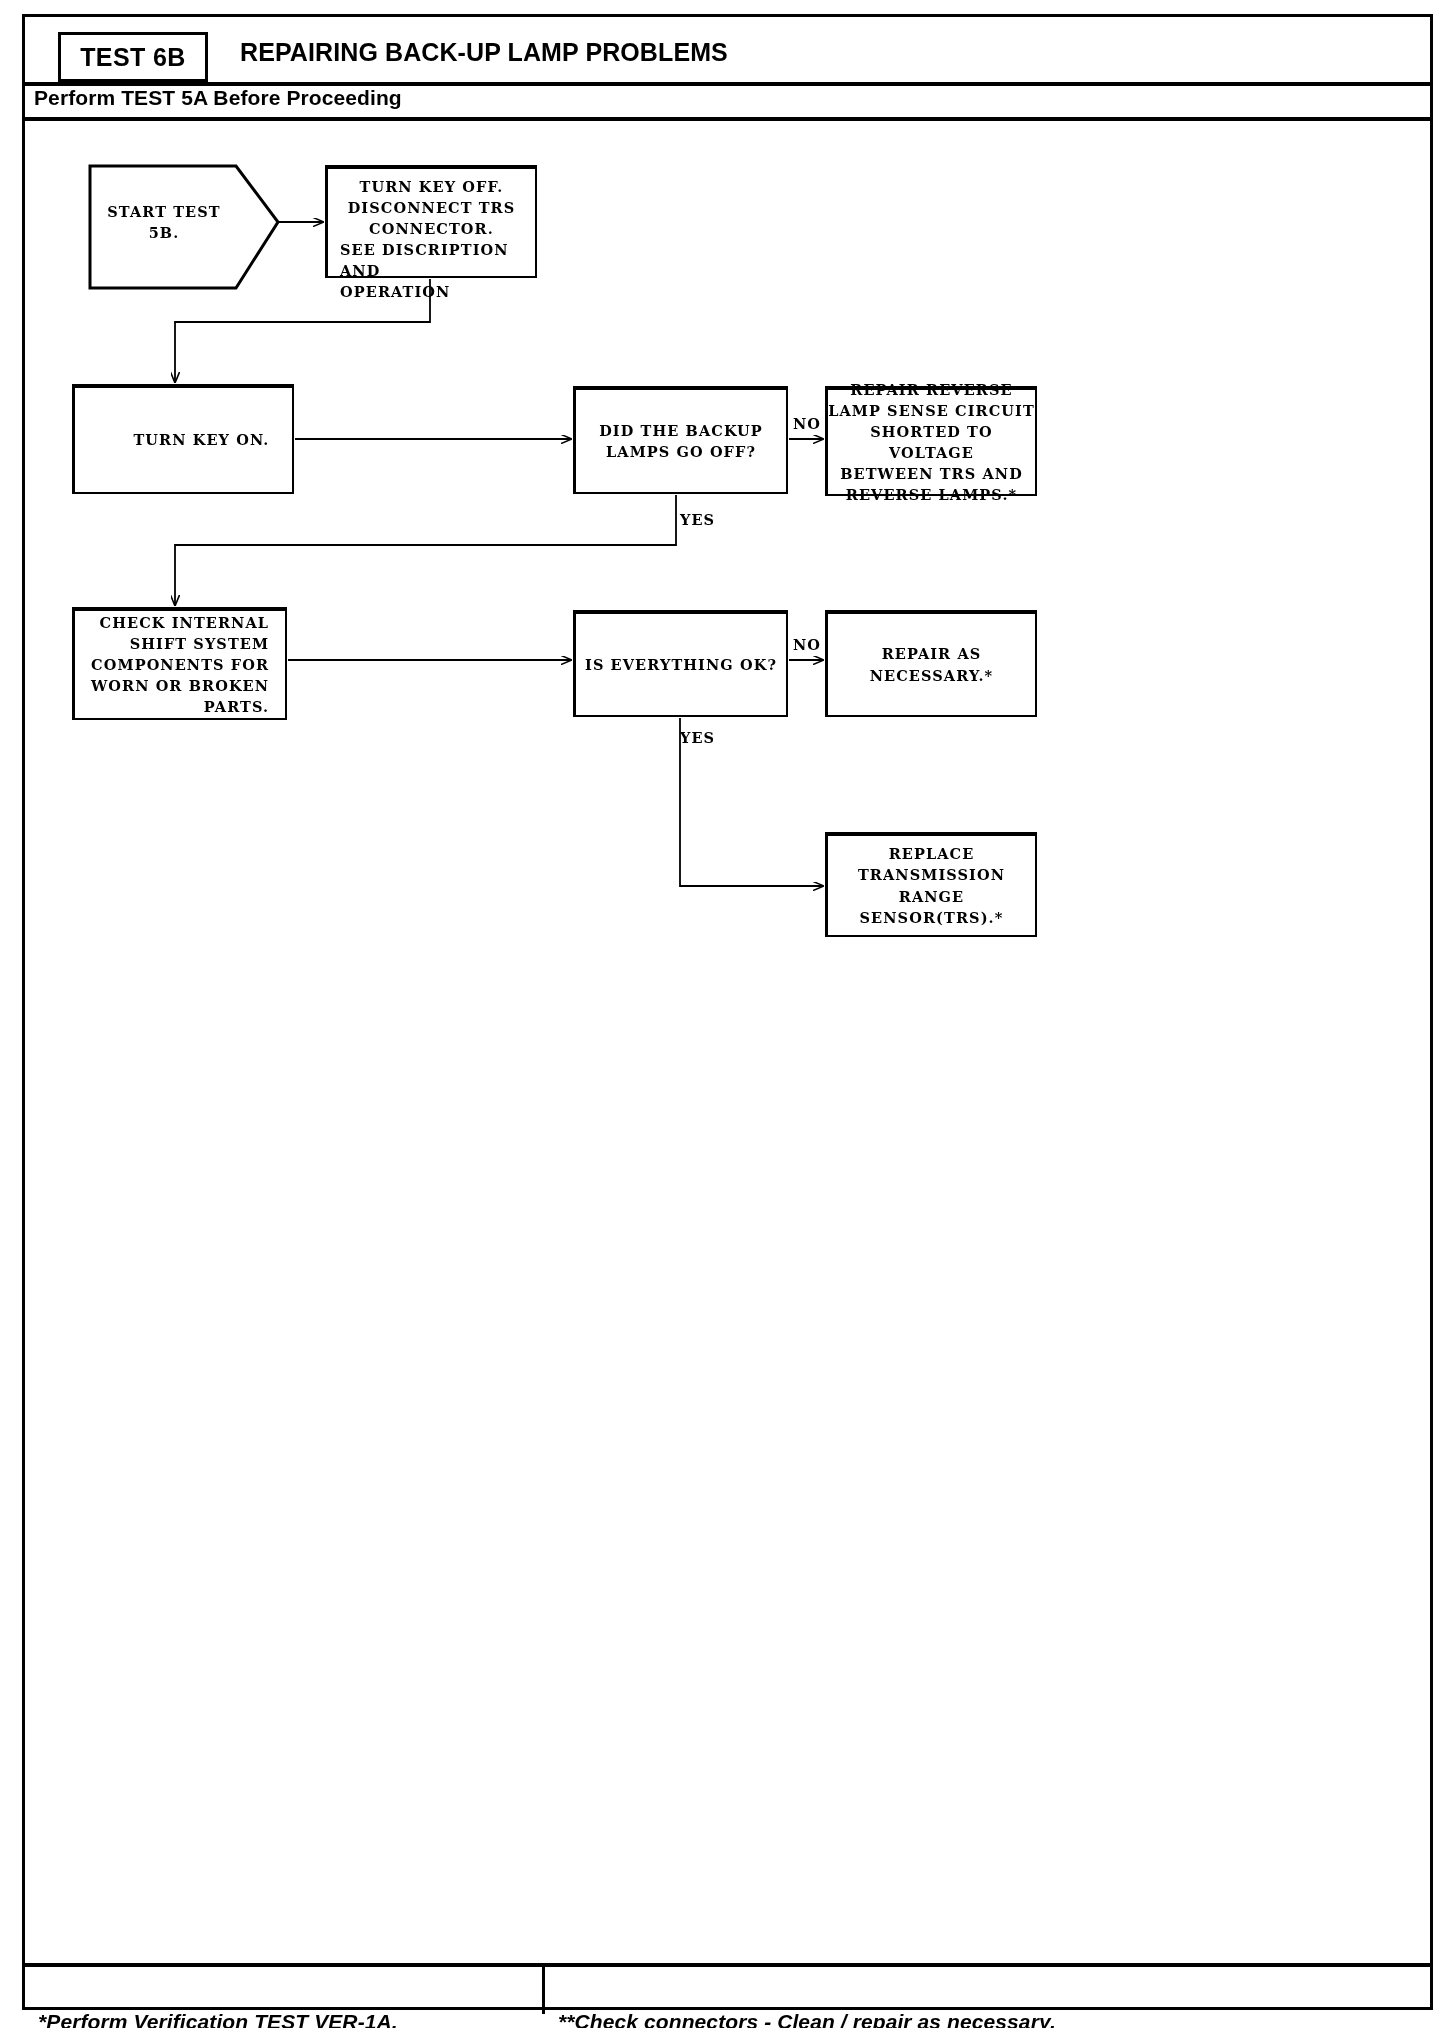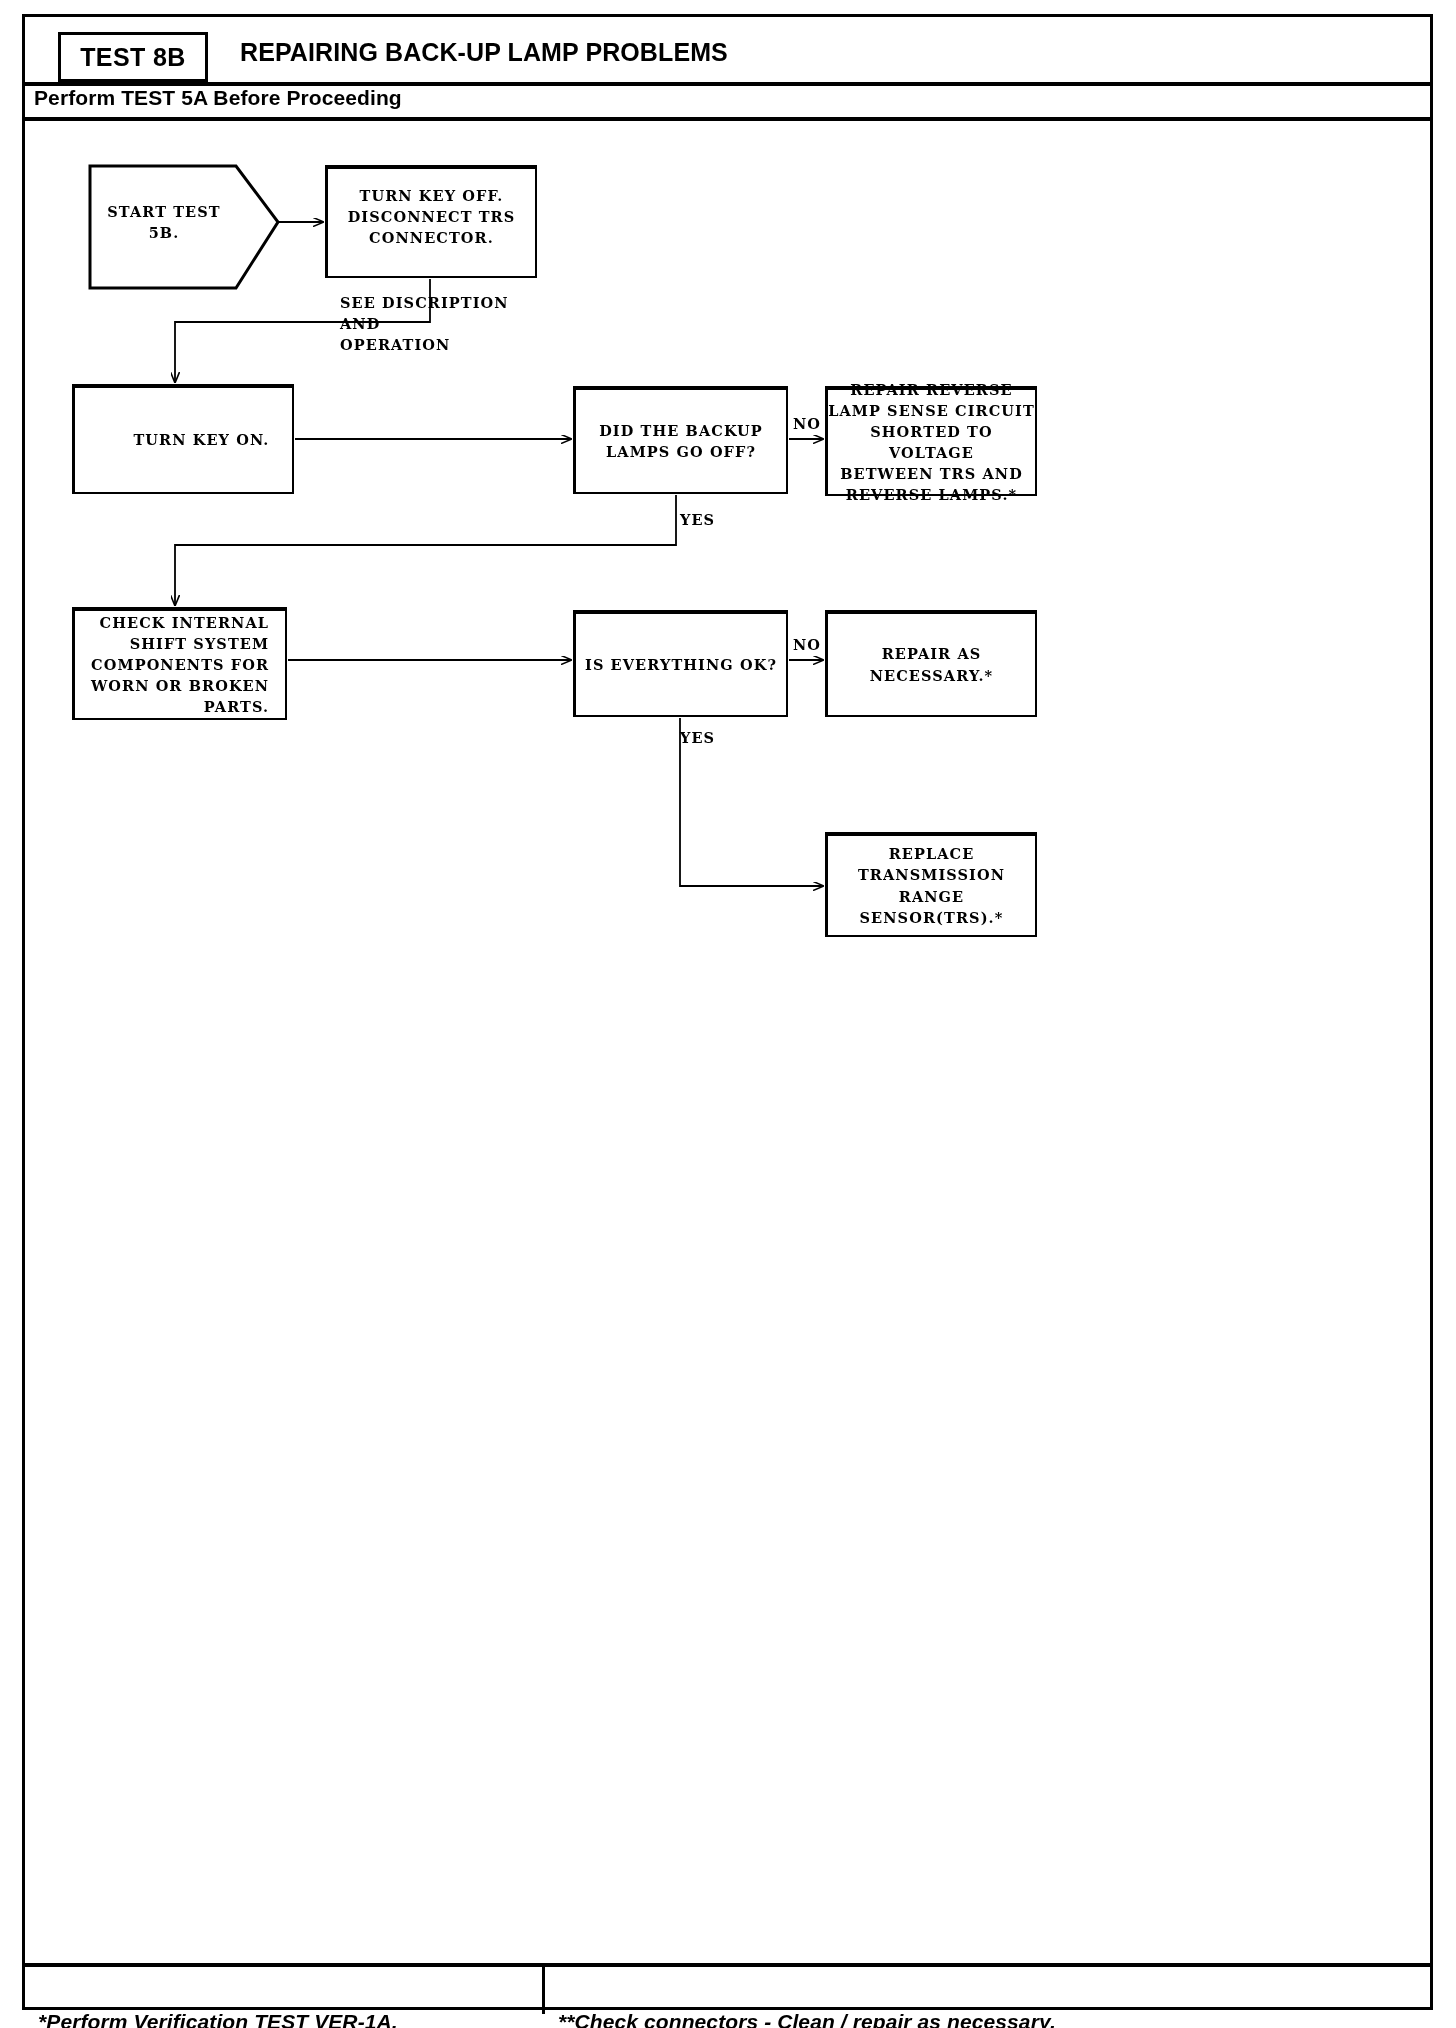--- a/index.html
+++ b/index.html
@@ -185,21 +185,21 @@
 </style>
 </head>
 <body>
 
 <div id="page">
 
   <div class="page-border"></div>
 
   <div class="header-band">
     <div class="test-tag">
-      <span class="test-tag-label">TEST 8B</span>
+      <span class="test-tag-label">TEST 6B</span>
     </div>
     <div class="header-title">REPAIRING BACK-UP LAMP PROBLEMS</div>
   </div>
 
   <div class="subheader-band">
     <div class="subheader-text">Perform TEST 5A Before Proceeding</div>
   </div>
 
   <svg id="flow-canvas" viewBox="0 0 1456 2028" xmlns="http://www.w3.org/2000/svg">
     <defs>
@@ -226,21 +226,21 @@
   </svg>
 
   <div class="node node-terminal" style="left:88px; top:152px; width:192px; height:140px;">
     <svg class="term-svg" width="192" height="140" viewBox="0 0 192 140" xmlns="http://www.w3.org/2000/svg">
       <path d="M2,14 L148,14 L190,70 L148,136 L2,136 Z" fill="#ffffff" stroke="#000" stroke-width="3"></path>
     </svg>
     <span class="node-text">START TEST 5B.</span>
   </div>
 
   <div class="node node-box" style="left:325px; top:165px; width:212px; height:113px;
-              flex-direction:column; justify-content:flex-start; padding-top:16px;gap:44px;">
+              flex-direction:column; justify-content:flex-start; padding-top:7px;">
     <span class="node-text">TURN KEY OFF.
 DISCONNECT TRS
 CONNECTOR.</span>
     <span class="node-text" style="text-align:left; align-self:flex-start; padding-left:12px;">SEE DISCRIPTION AND
 OPERATION</span>
   </div>
 
   <div class="node node-box" style="left:72px; top:384px; width:222px; height:110px;padding-left:36px;">
     <span class="node-text">TURN KEY ON.</span>
   </div>

